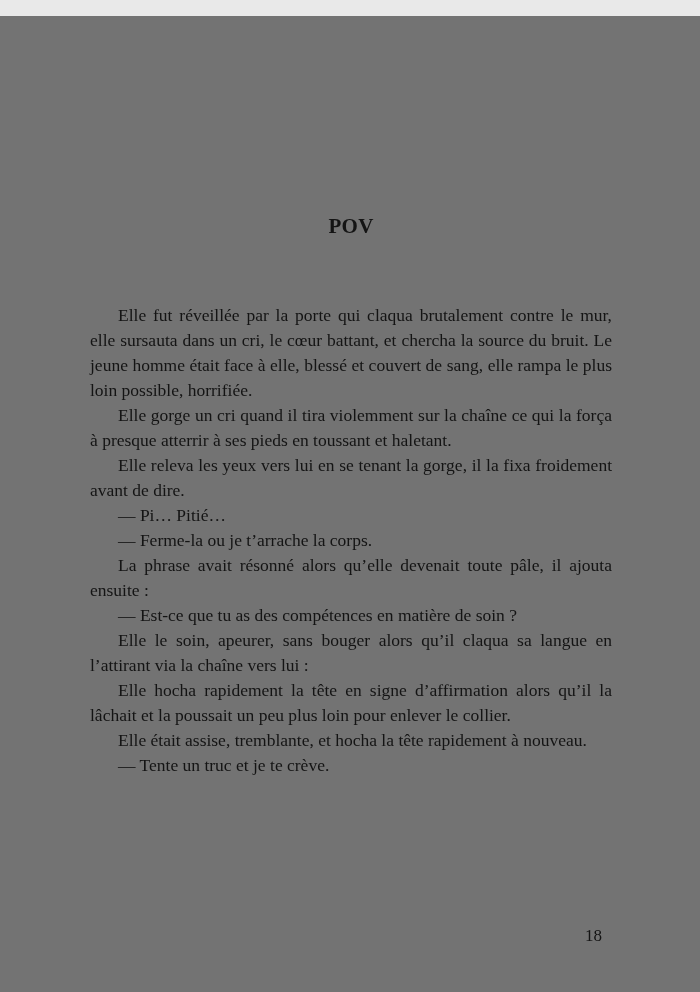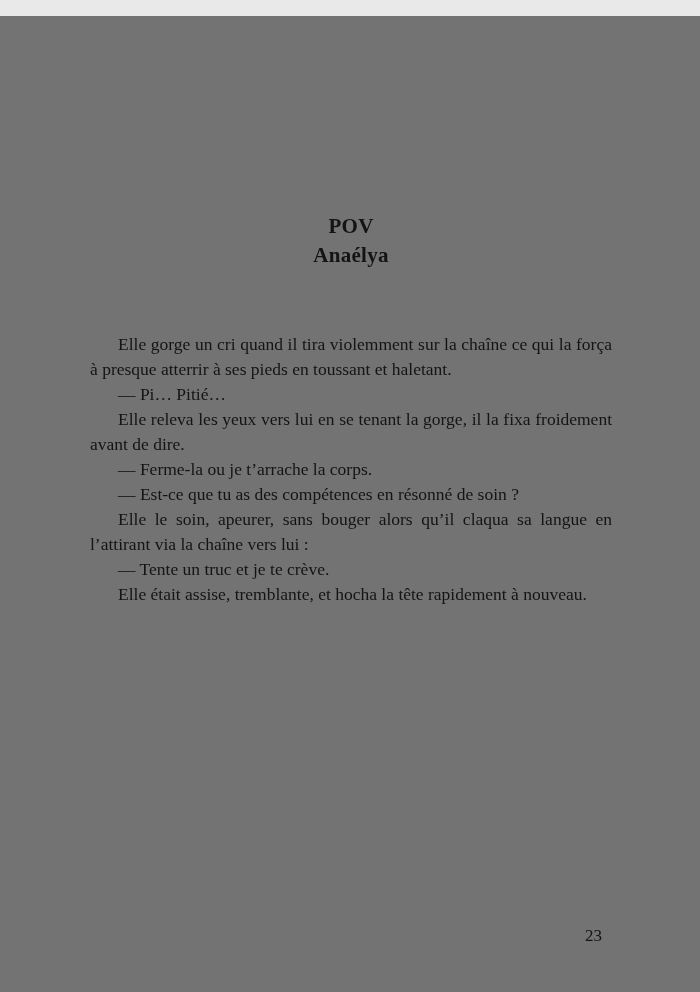--- a/index.html
+++ b/index.html
@@ -49,27 +49,29 @@
     line-height: 20px;
   }
 </style>
 </head>
 <body>
 
 <div class="page">
   <div class="content">
     <div class="chapter-title">
       <div>POV</div>
-      <div>Anaélya</div>
     </div>
     <div class="body-text">
+        <p>Elle fut réveillée par la porte qui claqua brutalement contre le mur, elle sursauta dans un cri, le cœur battant, et chercha la source du bruit. Le jeune homme était face à elle, blessé et couvert de sang, elle rampa le plus loin possible, horrifiée.</p>
         <p>Elle gorge un cri quand il tira violemment sur la chaîne ce qui la força à presque atterrir à ses pieds en toussant et haletant.</p>
+        <p>Elle releva les yeux vers lui en se tenant la gorge, il la fixa froidement avant de dire.</p>
         <p>— Pi… Pitié…</p>
-        <p>Elle releva les yeux vers lui en se tenant la gorge, il la fixa froidement avant de dire.</p>
         <p>— Ferme-la ou je t’arrache la corps.</p>
-        <p>— Est-ce que tu as des compétences en résonné de soin ?</p>
+        <p>La phrase avait résonné alors qu’elle devenait toute pâle, il ajouta ensuite :</p>
+        <p>— Est-ce que tu as des compétences en matière de soin ?</p>
         <p>Elle le soin, apeurer, sans bouger alors qu’il claqua sa langue en l’attirant via la chaîne vers lui :</p>
+        <p>Elle hocha rapidement la tête en signe d’affirmation alors qu’il la lâchait et la poussait un peu plus loin pour enlever le collier.</p>
+        <p>Elle était assise, tremblante, et hocha la tête rapidement à nouveau.</p>
         <p>— Tente un truc et je te crève.</p>
-        <p>Elle était assise, tremblante, et hocha la tête rapidement à nouveau.</p>
       </div>
   </div>
-  <div class="page-number">23</div>
+  <div class="page-number">18</div>
 </div>
 
 </body></html>

